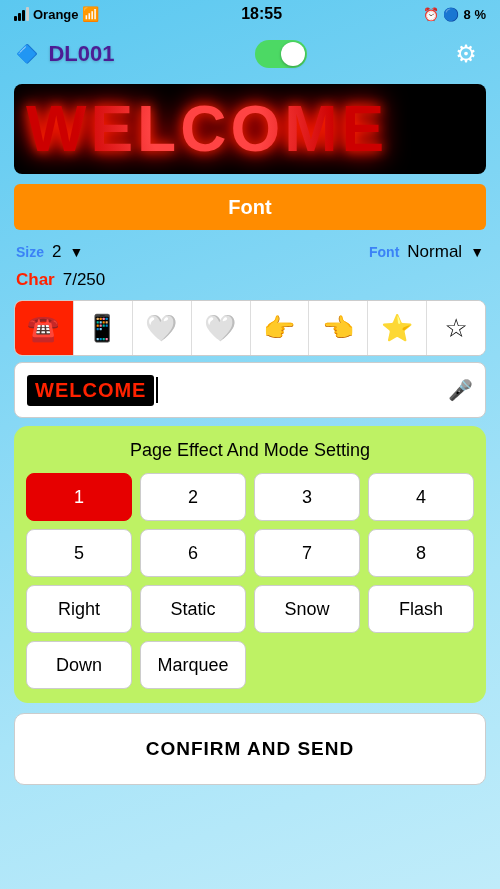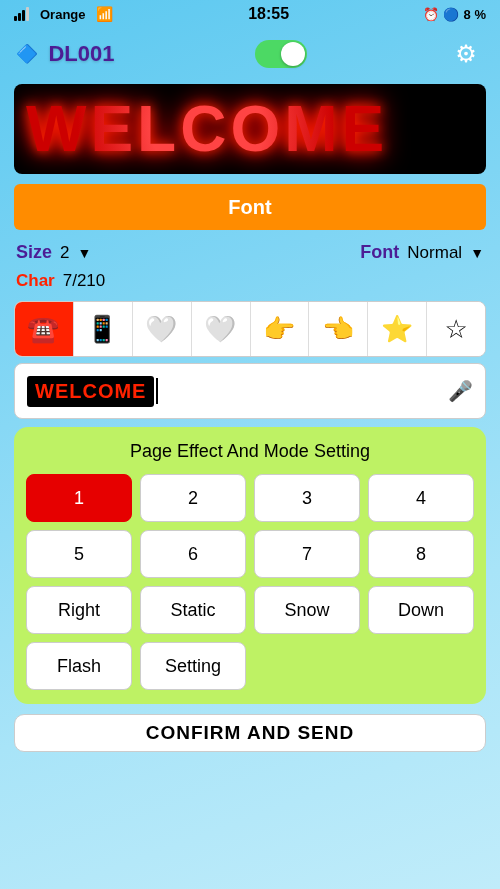--- a/index.html
+++ b/index.html
@@ -16,21 +16,21 @@
     .status-bar {
       display: flex;
       justify-content: space-between;
       align-items: center;
       padding: 6px 14px;
       font-size: 13px;
       font-weight: 600;
       color: #000;
       height: 28px;
     }
-    .status-left { display: flex; align-items: center; gap: 11px; }
+    .status-left { display: flex; align-items: center; gap: 4px; }
     .status-right { display: flex; align-items: center; gap: 4px; }
 
     
     .header {
       display: flex;
       align-items: center;
       justify-content: space-between;
       padding: 6px 16px;
       height: 52px;
     }
@@ -101,21 +101,21 @@
     }
 
     
     .controls-row {
       display: flex;
       align-items: center;
       padding: 4px 16px;
       gap: 6px;
       font-size: 16px;
     }
-    .control-label { color: #4c1d95; font-weight: 600; font-size: 18px; margin-right: 2px; }
+    .control-label { color: #3b82f6; font-weight: 600; font-size: 14px; margin-right: 2px; }
     .control-value { color: #000; font-size: 17px; font-weight: 500; }
     .dropdown-arrow { font-size: 14px; color: #000; margin-left: 2px; }
     .controls-separator { flex: 1; }
     .char-label { color: #ff2200; font-weight: 600; font-size: 17px; margin-right: 2px; }
     .char-value { color: #000; font-size: 17px; }
 
     
     .emoji-row {
       display: flex;
       margin: 6px 14px;
@@ -210,21 +210,21 @@
     .effect-btn.active-red {
       background: #e60000;
       color: #fff;
       border-color: #e60000;
     }
 
     
     .confirm-button {
       margin: 10px 14px;
       width: calc(100% - 28px);
-      height: 38px;
+      height: 72px;
       background: #fff;
       border: 1.5px solid #ccc;
       border-radius: 10px;
       font-size: 19px;
       font-weight: 700;
       color: #000;
       cursor: pointer;
       display: flex;
       align-items: center;
       justify-content: center;
@@ -285,21 +285,21 @@
   <span class="control-value">2</span>
   <span class="dropdown-arrow">▼</span>
   <div class="controls-separator"></div>
   <span class="control-label">Font</span>
   <span class="control-value">Normal</span>
   <span class="dropdown-arrow">▼</span>
 </div>
 
 <div class="controls-row">
   <span class="char-label">Char</span>
-  <span class="char-value">7/210</span>
+  <span class="char-value">7/250</span>
 </div>
 
 <div class="emoji-row">
   <div class="emoji-cell active">☎️</div>
   <div class="emoji-cell">📱</div>
   <div class="emoji-cell">🤍</div>
   <div class="emoji-cell">🤍</div>
   <div class="emoji-cell">👉</div>
   <div class="emoji-cell">👈</div>
   <div class="emoji-cell">⭐</div>
@@ -322,21 +322,21 @@
     <button class="effect-btn">2</button>
     <button class="effect-btn">3</button>
     <button class="effect-btn">4</button>
     <button class="effect-btn">5</button>
     <button class="effect-btn">6</button>
     <button class="effect-btn">7</button>
     <button class="effect-btn">8</button>
     <button class="effect-btn">Right</button>
     <button class="effect-btn">Static</button>
     <button class="effect-btn">Snow</button>
+    <button class="effect-btn">Flash</button>
     <button class="effect-btn">Down</button>
-    <button class="effect-btn">Flash</button>
-    <button class="effect-btn">Setting</button>
+    <button class="effect-btn">Marquee</button>
   </div>
 </div>
 
 <button class="confirm-button">
   <span>CONFIRM AND SEND</span>
 </button>
 
 </body></html>

